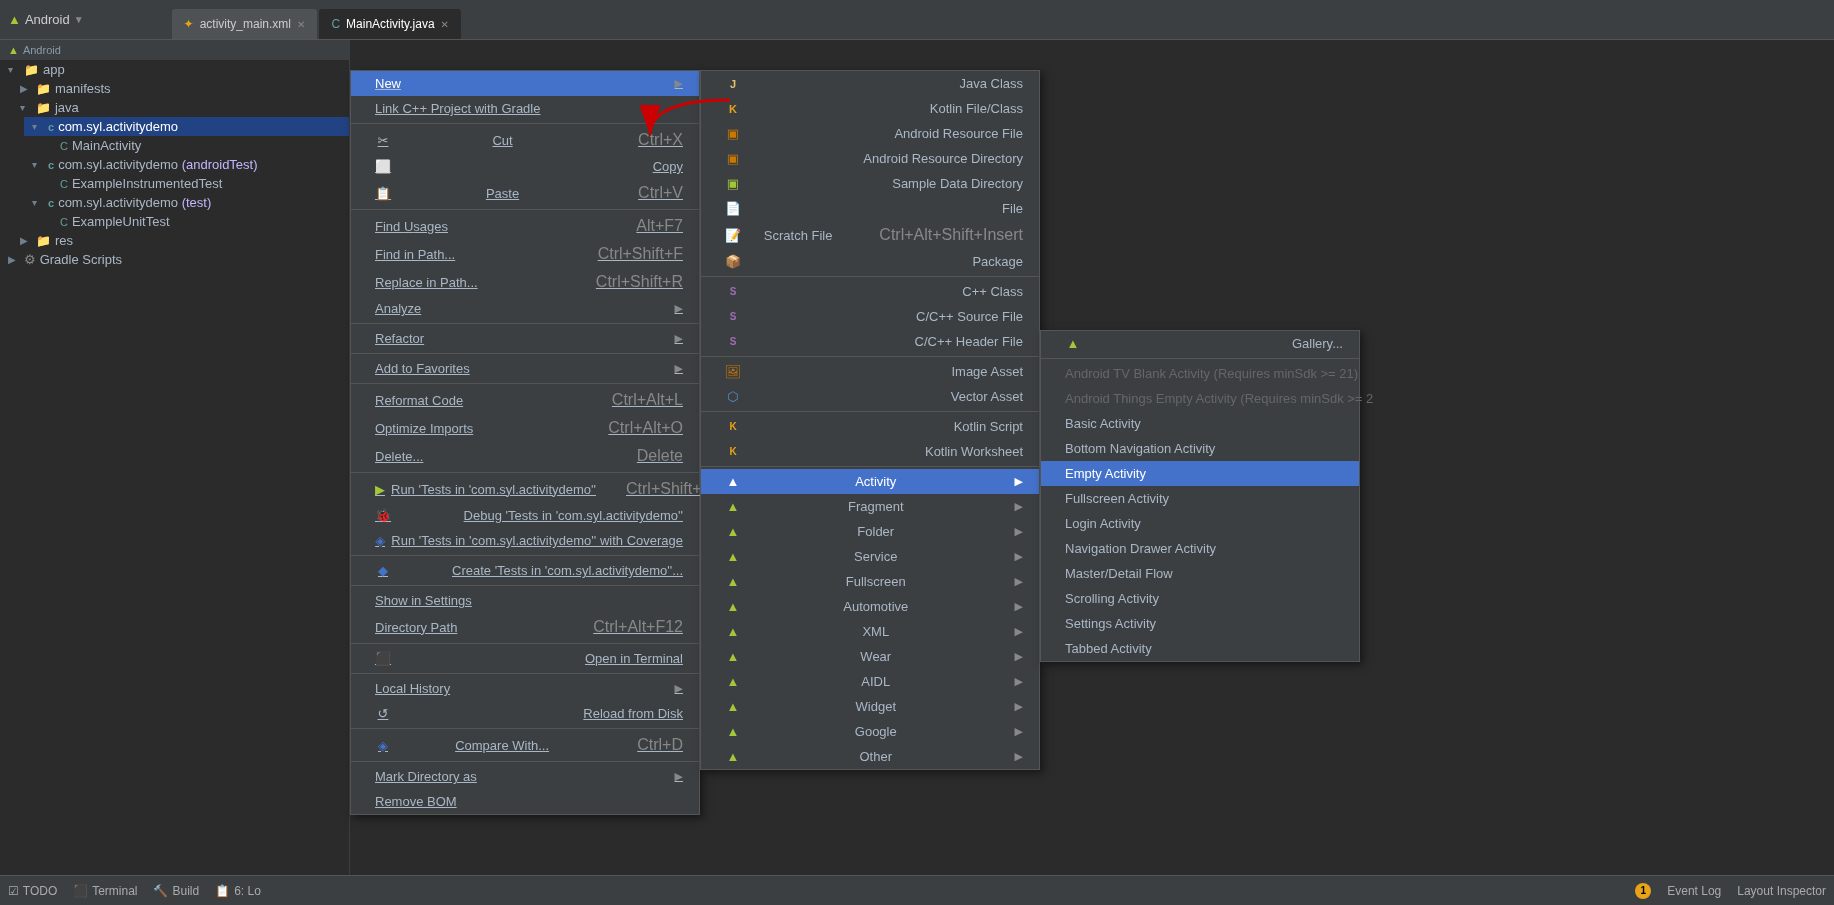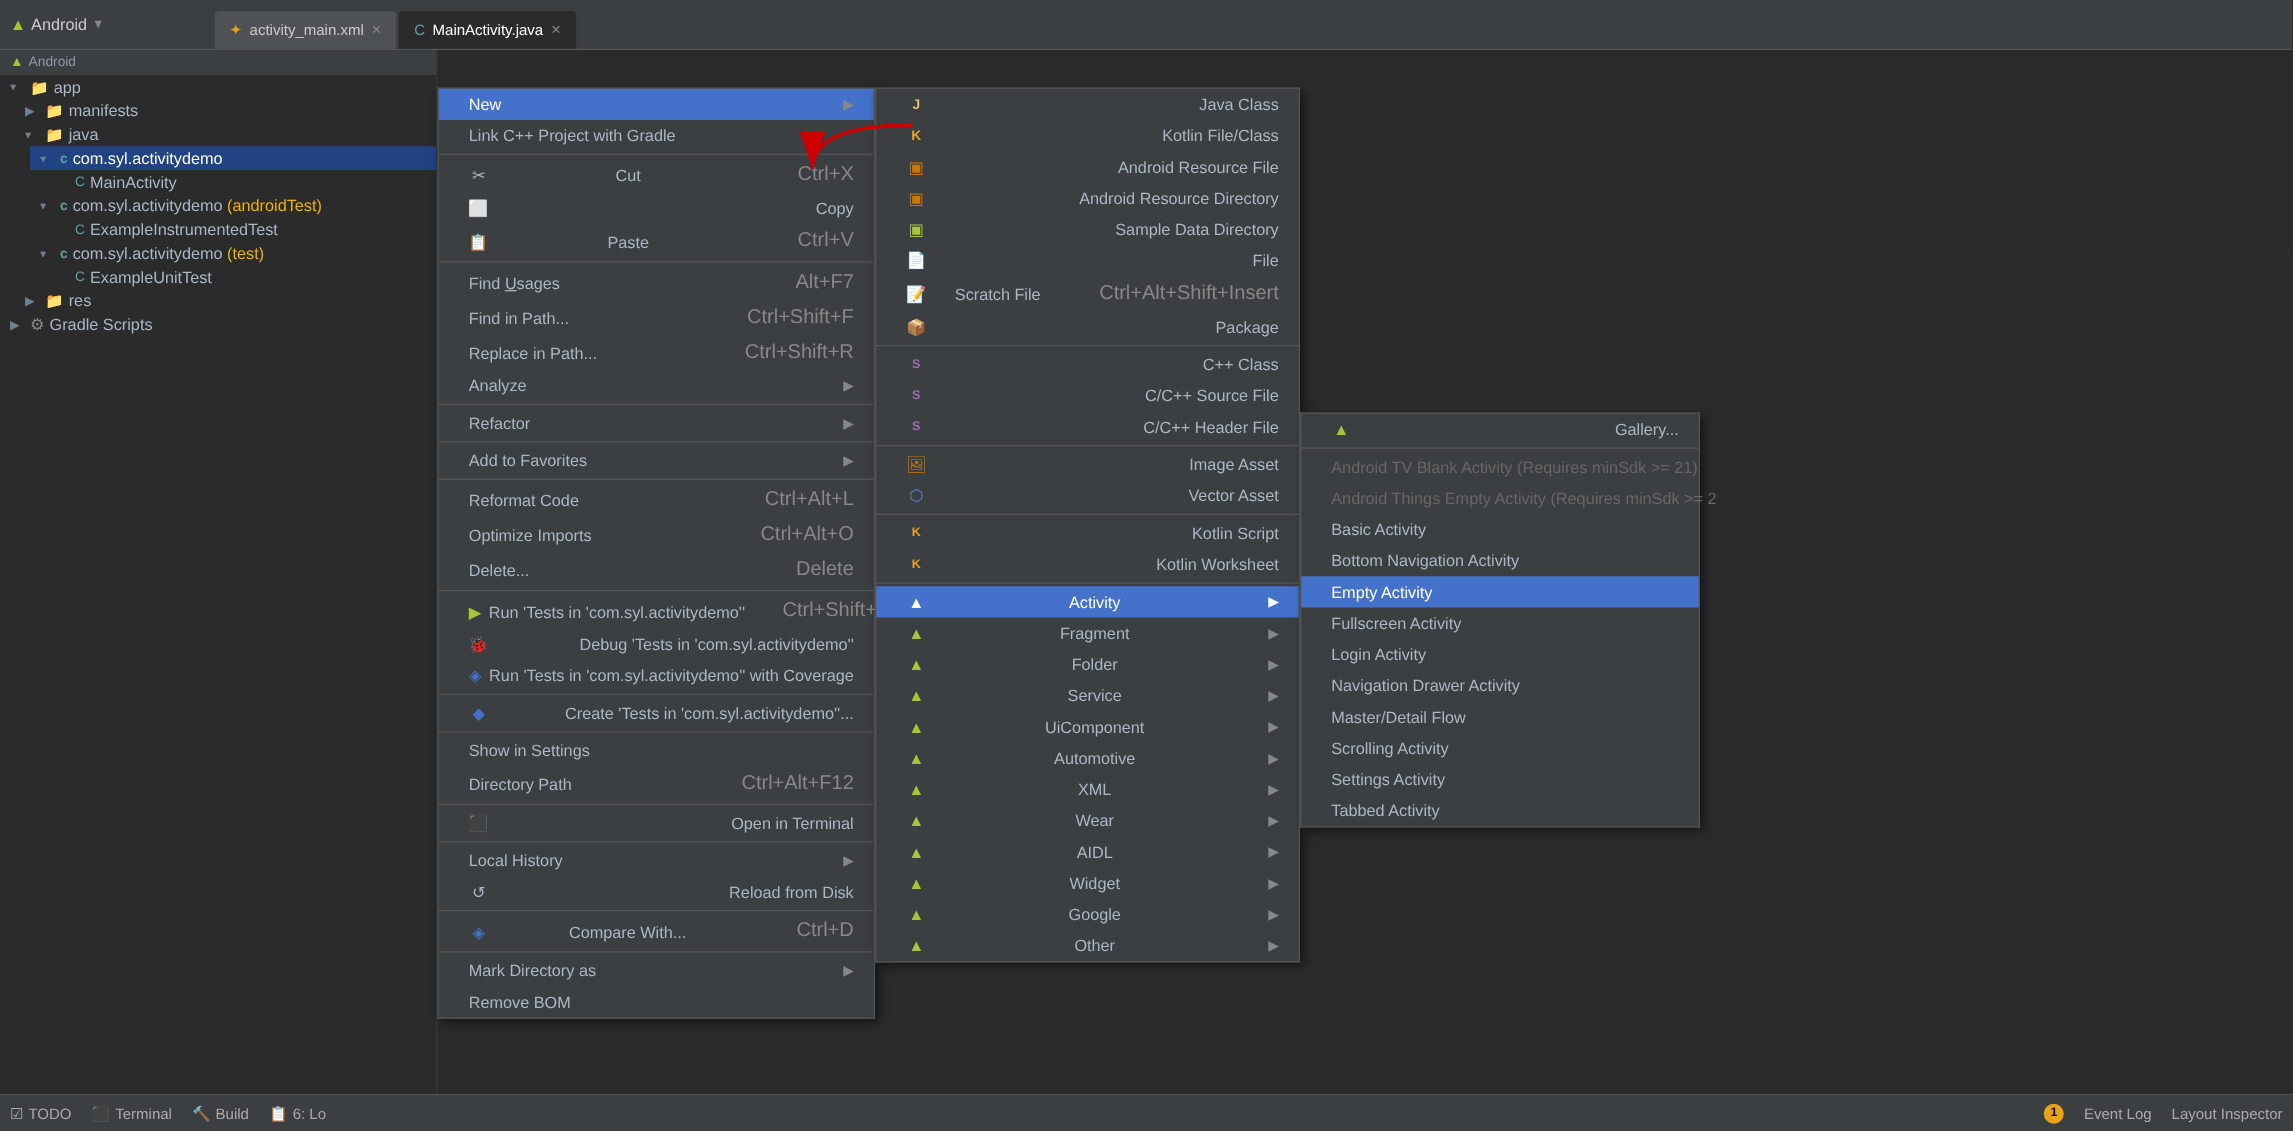--- a/index.html
+++ b/index.html
@@ -84,21 +84,21 @@
       gap: 4px;
       font-size: 13px;
       color: #a9b7c6;
     }
     .tree-item.selected { background: #214283; color: #fff; }
     .tree-arrow { color: #6e8091; font-size: 10px; width: 12px; }
     .folder-icon { color: #e8bf6a; font-size: 12px; }
     .indent1 { margin-left: 12px; }
     .indent2 { margin-left: 24px; }
     .indent3 { margin-left: 36px; }
-    .grey-text { color: #eab308; }
+    .grey-text { color: #c4b5fd; }
 
     
     .content-area {
       flex: 1;
       background: #2b2b2b;
       position: relative;
     }
 
     
     .context-menu {
@@ -139,20 +139,21 @@
       display: inline-flex;
       align-items: center;
       justify-content: center;
     }
 
     
     .main-context-menu {
       left: 0px;
       top: 30px;
       width: 350px;
+      text-decoration: underline;
     }
 
     
     .new-submenu {
       left: 350px;
       top: 30px;
       width: 340px;
     }
 
     
@@ -525,21 +526,21 @@
         <span>Folder</span>
         <span class="menu-arrow">▶</span>
       </div>
       <div class="menu-item">
         <span class="menu-item-icon" style="color:#a4c639;">▲</span>
         <span>Service</span>
         <span class="menu-arrow">▶</span>
       </div>
       <div class="menu-item">
         <span class="menu-item-icon" style="color:#a4c639;">▲</span>
-        <span>UiComponent</span>
+        <span>Fullscreen</span>
         <span class="menu-arrow">▶</span>
       </div>
       <div class="menu-item">
         <span class="menu-item-icon" style="color:#a4c639;">▲</span>
         <span>Automotive</span>
         <span class="menu-arrow">▶</span>
       </div>
       <div class="menu-item">
         <span class="menu-item-icon" style="color:#a4c639;">▲</span>
         <span>XML</span>

